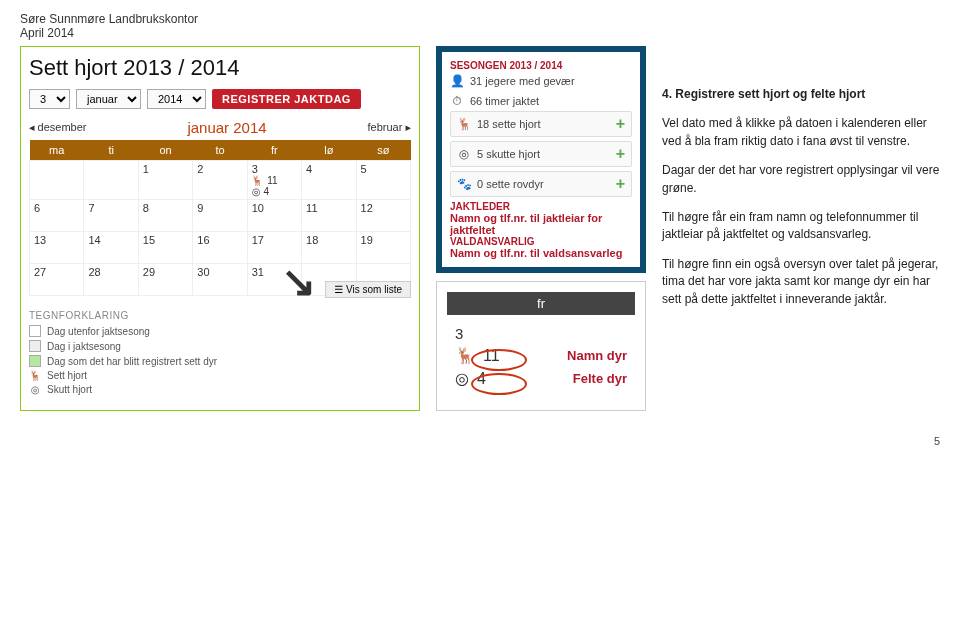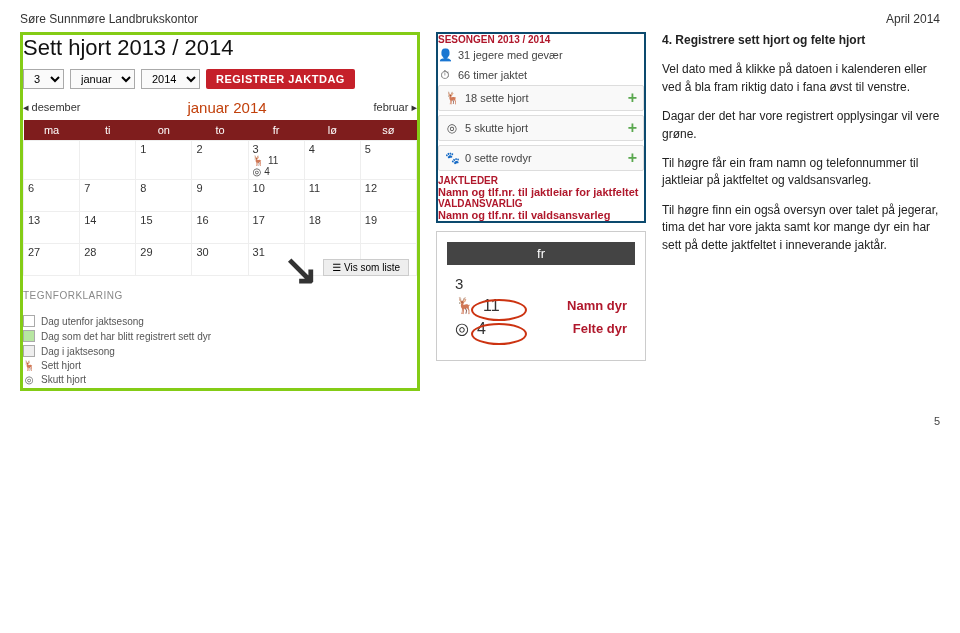--- a/index.html
+++ b/index.html
@@ -1,65 +1,65 @@
 <!DOCTYPE html>
 <html><head>
 <meta charset="utf-8">
 <style>
   * { box-sizing: border-box; margin: 0; padding: 0; }
   body { font-family: "Segoe UI", Arial, sans-serif; background: #fff; color: #333; width: 960px; }
   .page { padding: 12px 20px 20px 20px; }
-  .doc-head { display: flex; justify-content: space-between; font-size: 12px; margin-bottom: 6px; }
+  .doc-head { display: flex; justify-content: space-between; font-size: 12px; margin-bottom: 6px; flex-direction: column; }
   .content { display: flex; gap: 16px; }
-  .left-col { flex: 0 0 400px; border: 3px solid #84cc16; position: relative; }
+  .left-col { flex: 0 0 400px; border: 1px solid #84cc16; padding: 8px; position: relative; }
   .title { font-size: 22px; font-weight: 400; color: #111; margin-bottom: 8px; }
   .controls { display: flex; gap: 6px; align-items: center; margin-bottom: 10px; }
   .sel { border: 1px solid #aaa; background: #fafafa; font-size: 11px; padding: 2px 6px; height: 20px; }
   .btn-red { background: #c5202a; color: #fff; font-size: 11px; font-weight: 700; letter-spacing: .5px; padding: 4px 10px; border: none; border-radius: 2px; }
   .monthbar { display: flex; justify-content: space-between; align-items: center; font-size: 11px; color: #444; margin-bottom: 4px; }
   .mo-nav { color: #333; }
   .mo-mid { font-size: 15px; color: #c2410c; }
   table.cal { width: 100%; border-collapse: collapse; font-size: 11px; }
-  table.cal th { background: #7f1d1d; color: #fff; font-weight: 400; padding: 4px 0; text-align: center; }
+  table.cal th { background: #a16207; color: #fff; font-weight: 400; padding: 4px 0; text-align: center; }
   table.cal td { border: 1px solid #eee; height: 32px; width: 14.28%; vertical-align: top; padding: 2px 4px; color: #333; }
   .prevmo { color: #bbb; }
   .day3 .badge { display: flex; align-items: center; gap: 3px; font-size: 10px; color: #333; }
   .deer-ico { font-size: 10px; }
   .target-ico { font-size: 10px; }
   .arrow-big { position: absolute; top: 210px; left: 260px; font-size: 42px; font-weight: 900; transform: rotate(0deg); pointer-events: none; }
   .legend { margin-top: 14px; font-size: 10px; color: #555; }
-  .leg-title { color: #888; letter-spacing: .5px; font-size: 10px; margin-bottom: 14px; }
+  .leg-title { color: #888; letter-spacing: .5px; font-size: 10px; margin-bottom: 4px; }
   .leg-row { display: flex; align-items: center; gap: 6px; margin-bottom: 3px; }
   .sw { width: 12px; height: 12px; border: 1px solid #aaa; background: #fff; }
   .sw.gray { background: #eee; }
   .sw.green { background: #b7e6a1; }
   .leg-ico { width: 12px; display: inline-block; text-align: center; }
   .liste-btn { position: absolute; right: 8px; bottom: 112px; background: #eee; border: 1px solid #ccc; font-size: 10px; padding: 2px 8px; }
 
   .mid-col { flex: 0 0 210px; }
-  .box1 { border: 2px solid #0c4a6e; padding: 0; font-size: 11px; color: #444; margin-bottom: 6px; position: relative; }
+  .box1 { border: 6px solid #0c4a6e; padding: 8px; font-size: 11px; color: #444; margin-bottom: 6px; position: relative; }
   .sec-label { color: #b0182c; font-weight: 700; font-size: 10px; }
   .stat-row { display: flex; align-items: center; gap: 6px; padding: 3px 0; }
   .ico { width: 14px; text-align: center; font-size: 12px; }
   .stat-box { border: 1px solid #ddd; border-radius: 2px; padding: 3px 6px; display: flex; align-items: center; gap: 6px; justify-content: space-between; margin-bottom: 4px; background: #f9f9f9; }
   .plus { color: #5aa84f; font-weight: 700; font-size: 16px; }
   .jl-label { color: #b0182c; font-weight: 700; font-size: 10px; margin-top: 0; }
   .jl-text { color: #b0182c; font-weight: 700; font-size: 11px; }
 
   .box2 { border: 1px solid #ccc; padding: 10px; margin-top: 8px; }
   .fr-head { background: #444; color: #fff; text-align: center; padding: 4px 0; font-size: 13px; width: 100%; }
   .fr-body { position: relative; padding: 10px 8px 12px 8px; }
   .fr-num { font-size: 15px; color: #333; }
   .fr-row { display: flex; align-items: center; gap: 8px; margin-top: 4px; }
   .circ { position: absolute; border: 2px solid #c31; border-radius: 50%; }
   .c1 { width: 56px; height: 22px; top: 34px; left: 24px; }
   .c2 { width: 56px; height: 22px; top: 58px; left: 24px; }
   .fr-lab { color: #b0182c; font-weight: 700; font-size: 13px; }
 
-  .right-col { flex: 1; font-size: 12px; color: #222; line-height: 1.45; }
+  .right-col { flex: 1; font-size: 12px; color: #222; line-height: 1.45; margin-top: 40px; }
   .right-col p { margin-bottom: 12px; }
   .rc-head { font-weight: 700; margin-bottom: 10px; }
 
   .pagenum { text-align: right; font-size: 11px; color: #444; padding: 4px 20px; }
 </style>
 </head>
 <body>
 
 <div class="page">
   <div class="doc-head">
@@ -145,26 +145,26 @@
 
       <button class="liste-btn">☰ Vis som liste</button>
 
       <div class="legend">
         <div class="leg-title">TEGNFORKLARING</div>
         <div class="leg-row">
             <span class="sw"></span>
             <span>Dag utenfor jaktsesong</span>
           </div>
         <div class="leg-row">
+            <span class="sw gray"></span>
+            <span>Dag i jaktsesong</span>
+          </div>
+        <div class="leg-row">
             <span class="sw green"></span>
             <span>Dag som det har blitt registrert sett dyr</span>
-          </div>
-        <div class="leg-row">
-            <span class="sw gray"></span>
-            <span>Dag i jaktsesong</span>
           </div>
         <div class="leg-row">
             <span class="leg-ico">🦌</span>
             <span>Sett hjort</span>
           </div>
         <div class="leg-row">
             <span class="leg-ico">◎</span>
             <span>Skutt hjort</span>
           </div>
       </div>

